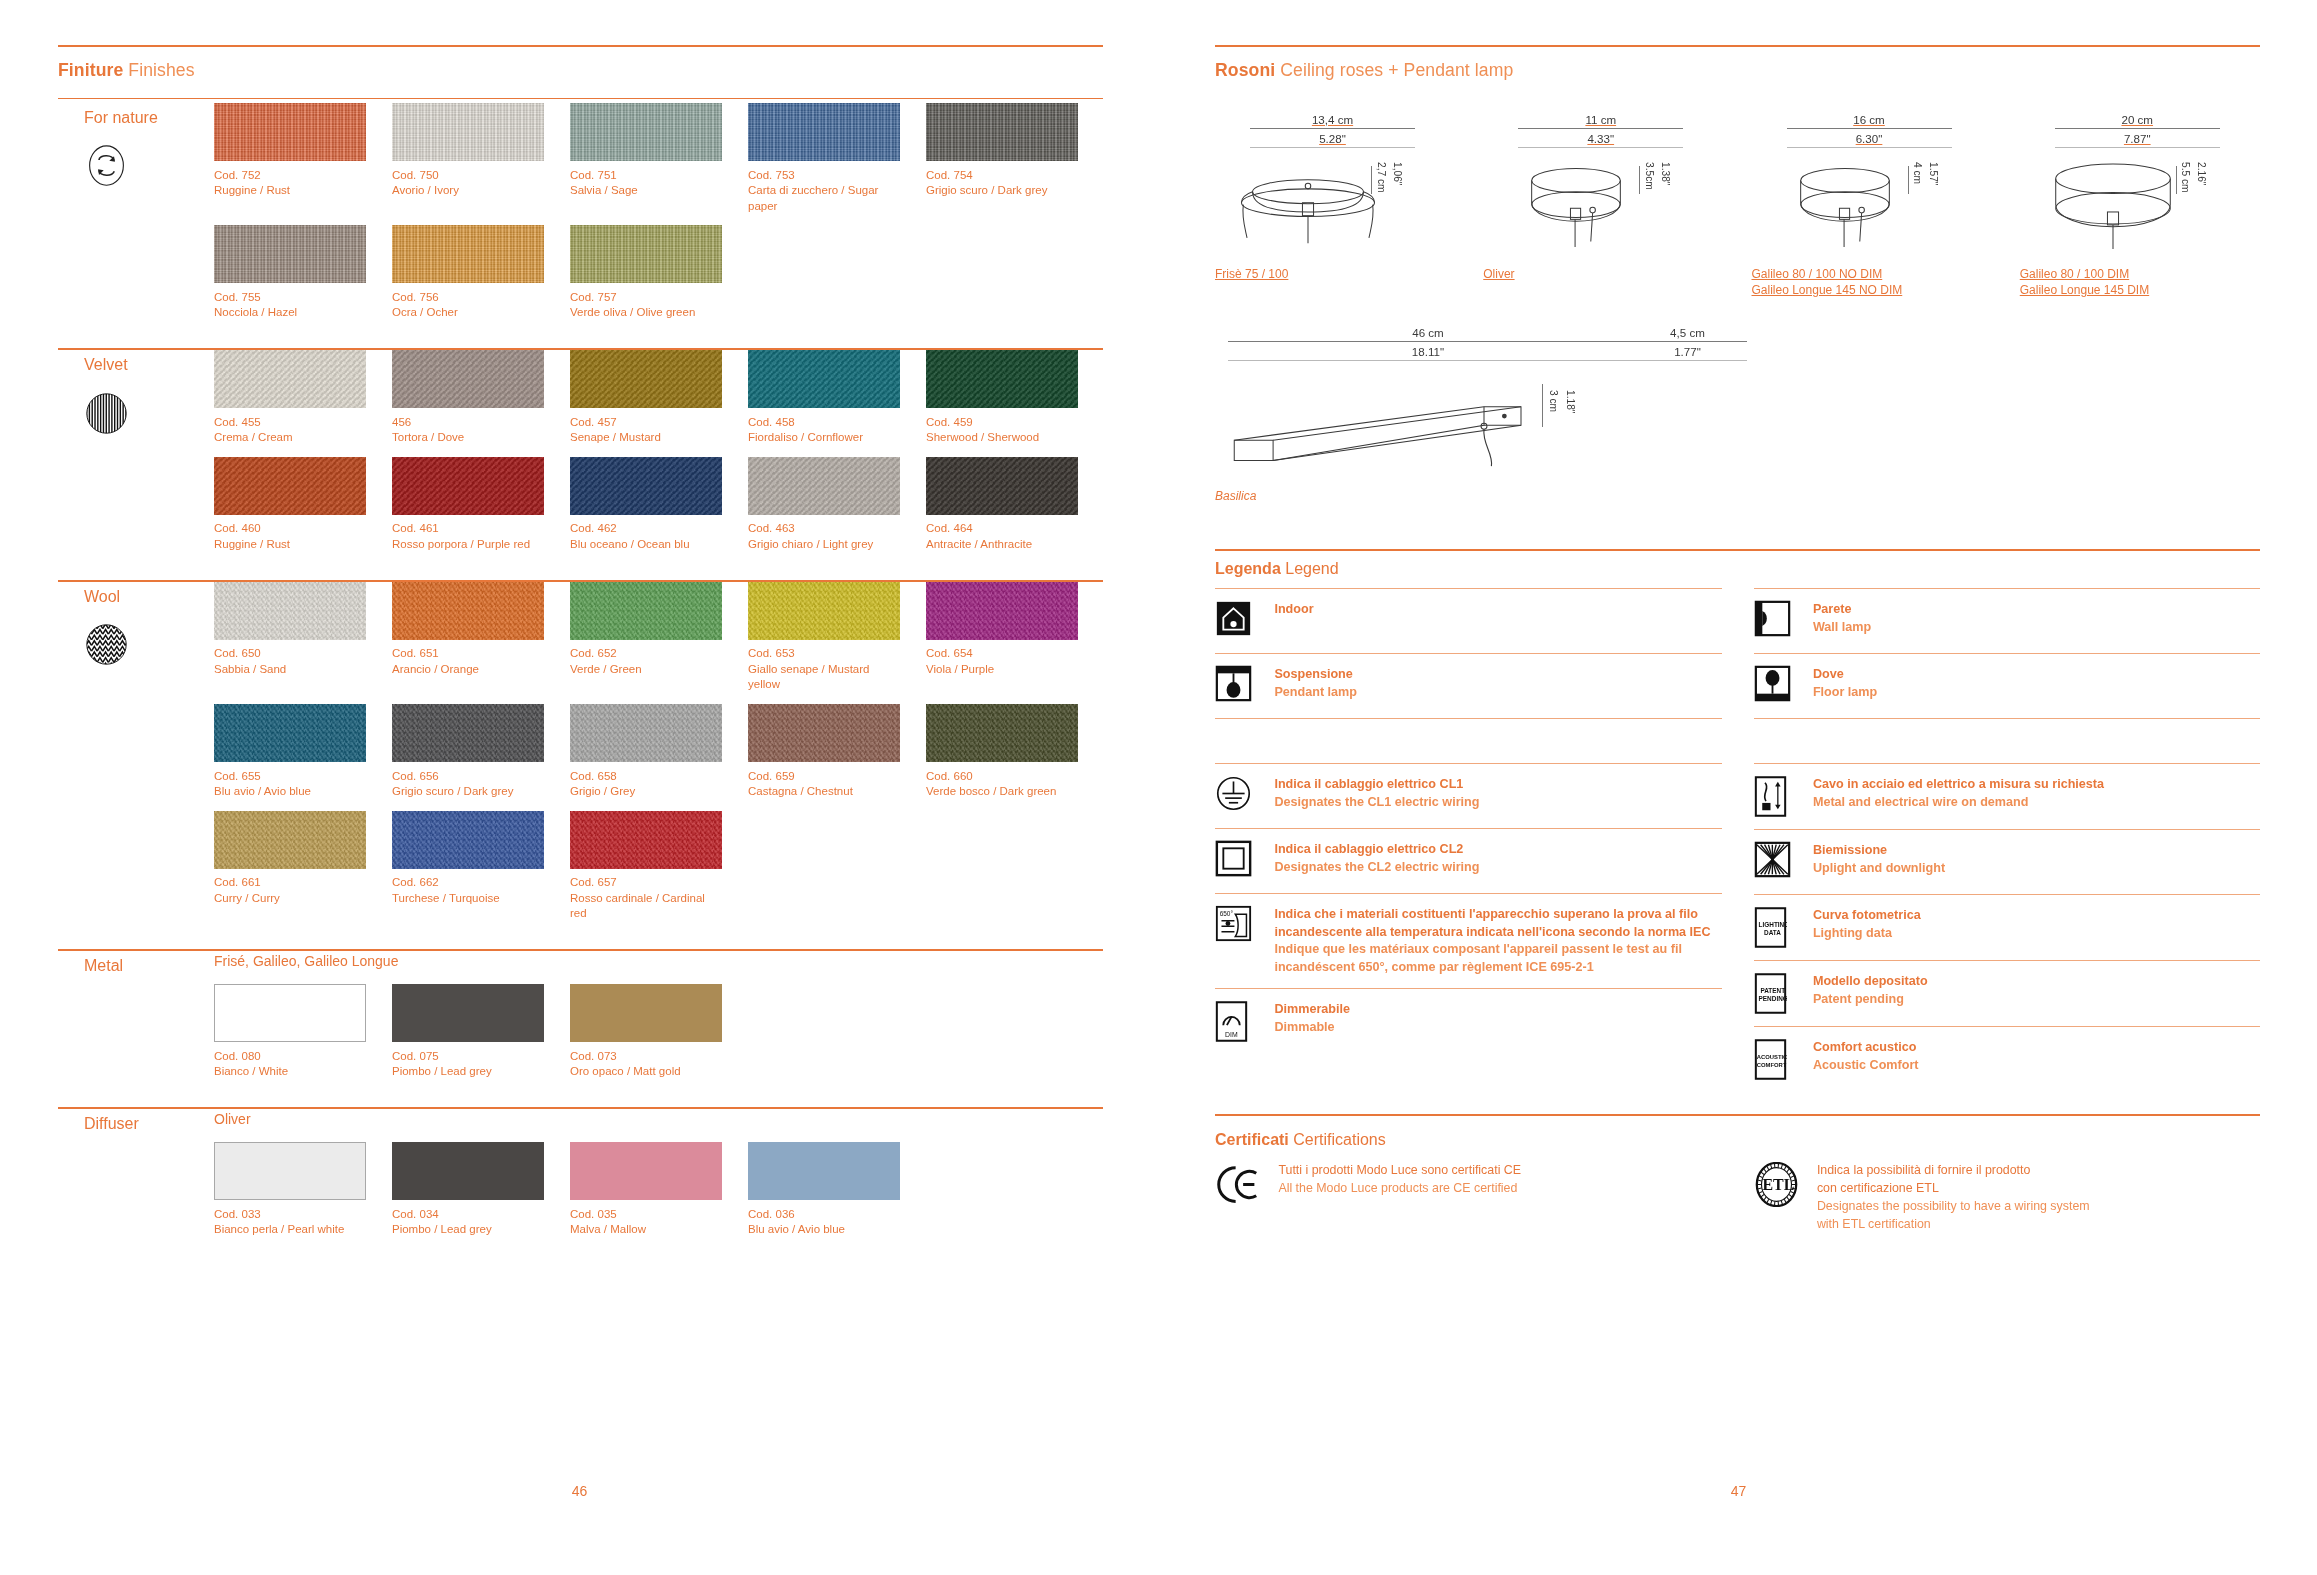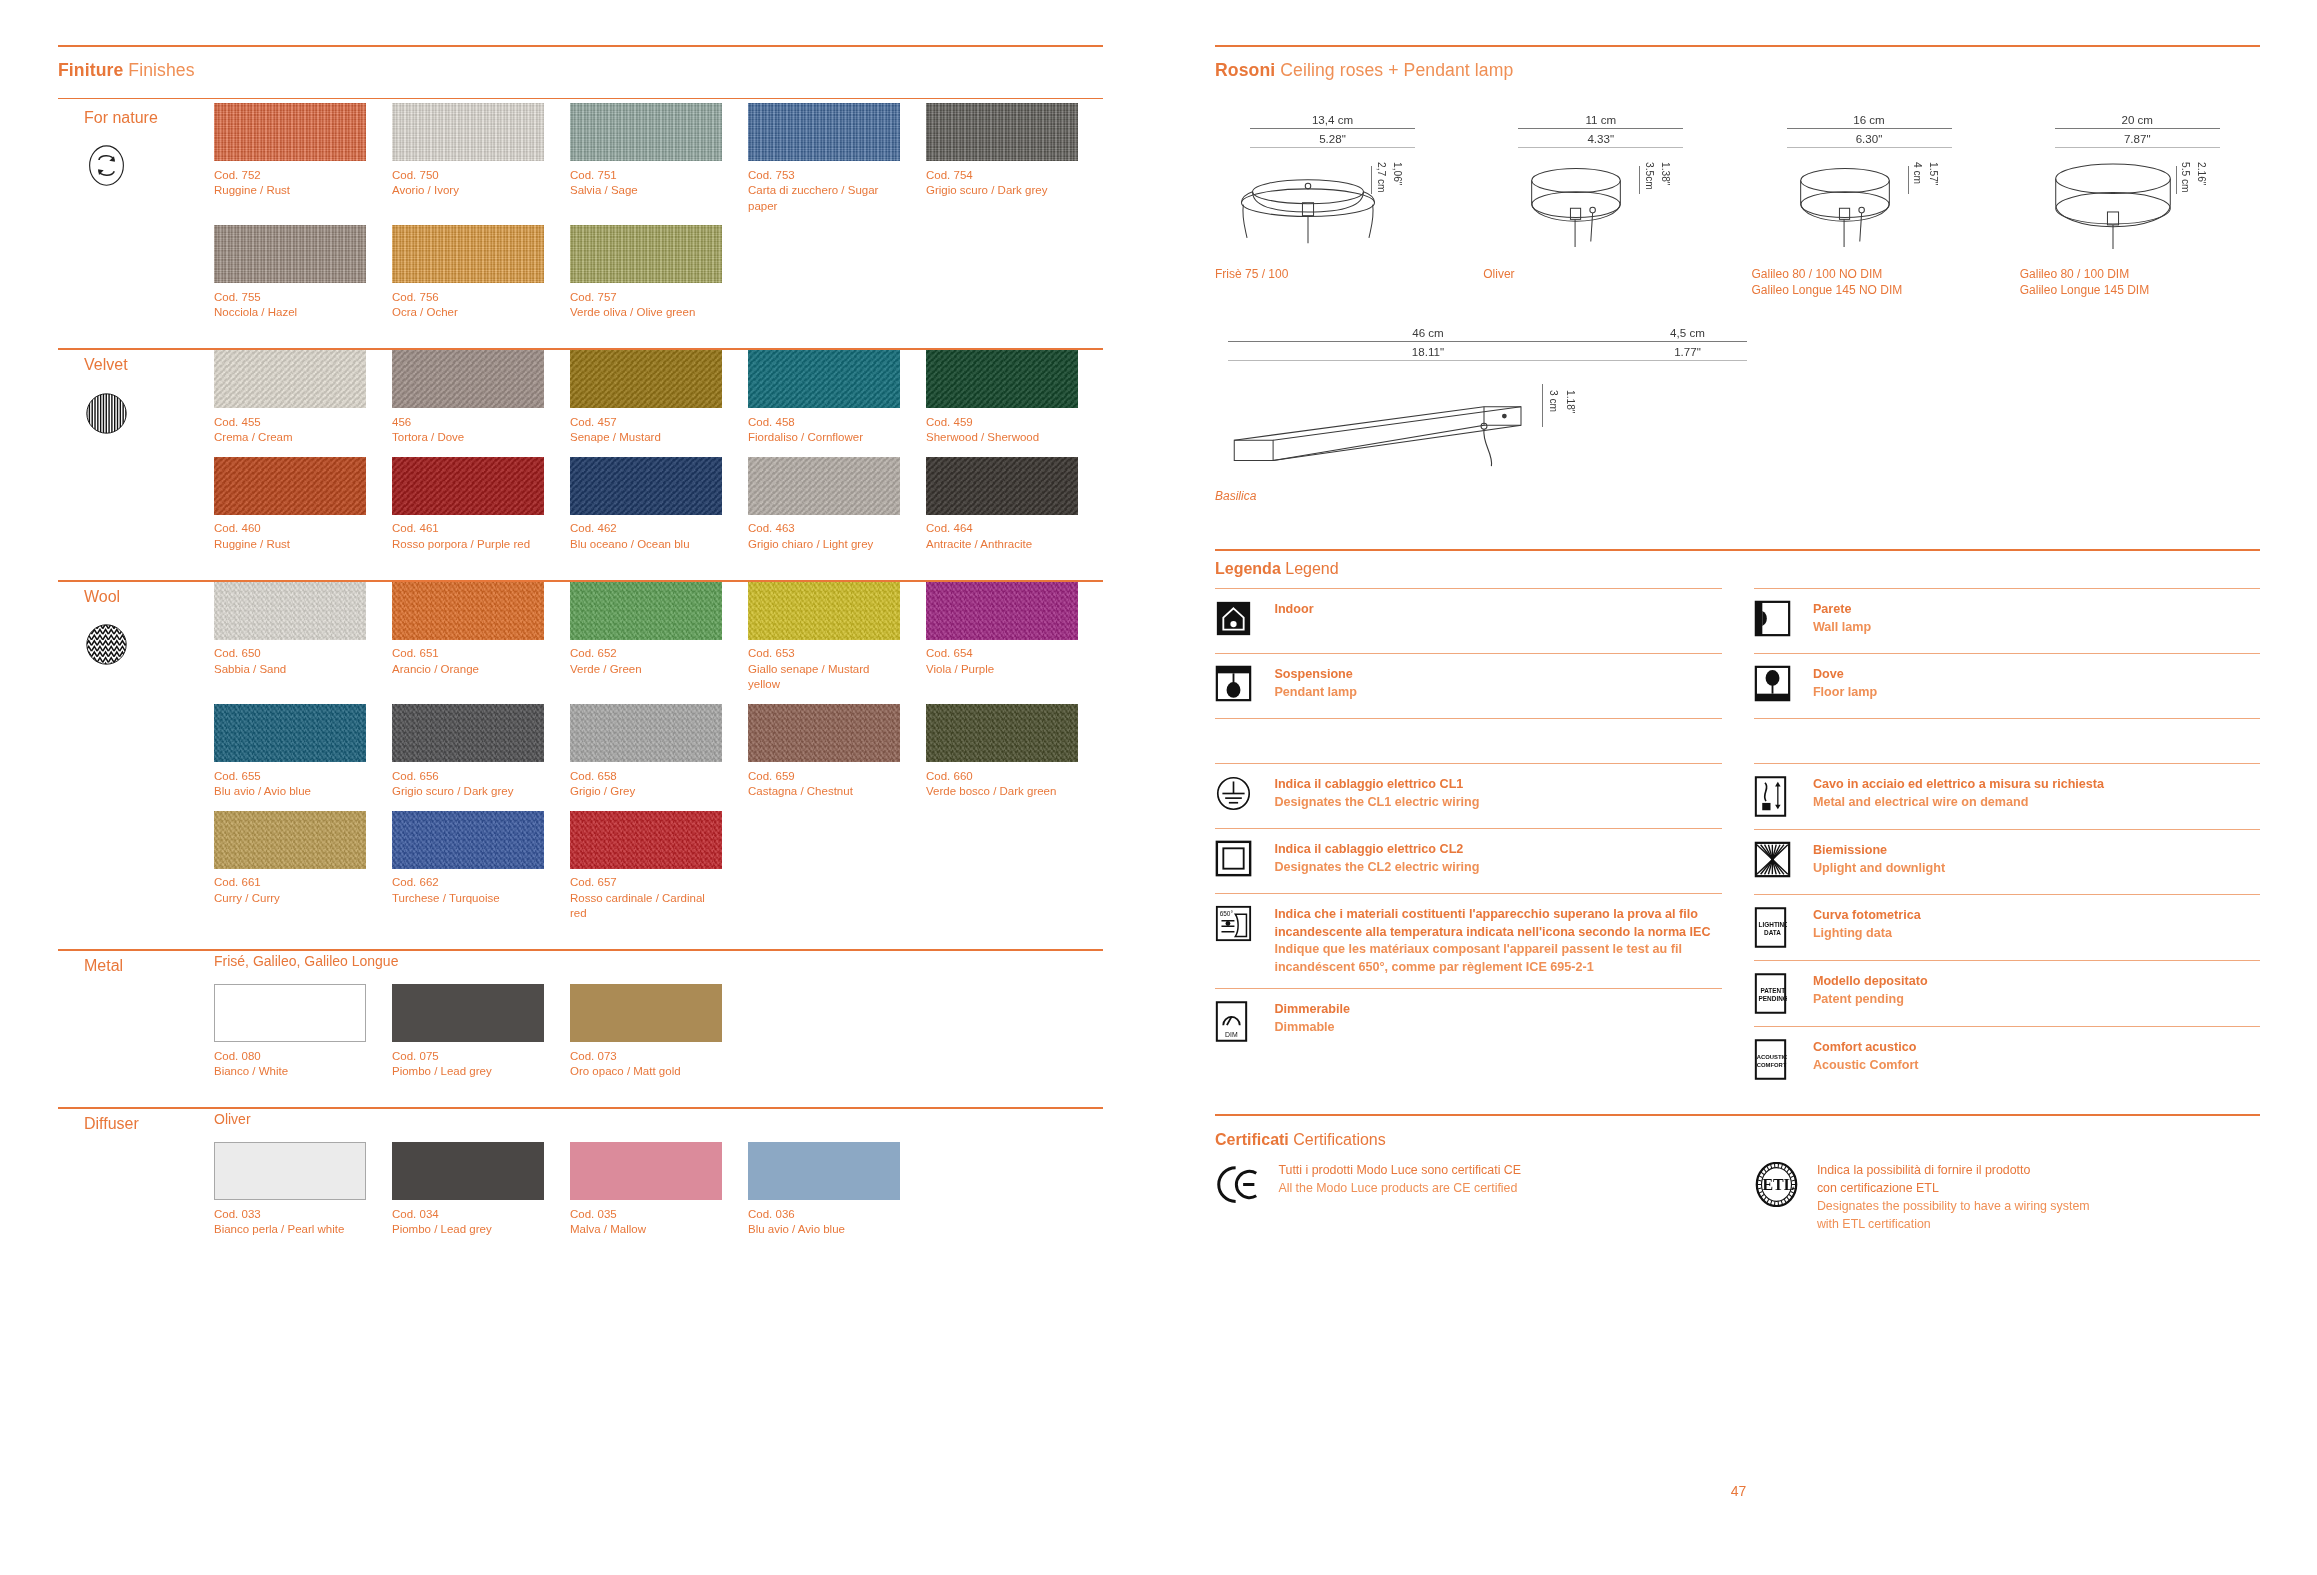--- a/index.html
+++ b/index.html
@@ -62,21 +62,21 @@
   .grp-sep { margin: 16.7px 0 0 0; }
 
   .sub-head { font-size: 14px; color:#e8773a; margin: 1.9px 0 15px 0; }
 
   .page-num { position:absolute; bottom: 76px; left: 0; width: 100%; text-align:center;
               font-size: 14px; color:#e8773a; }
 
   
   .right-page { width: 1159px; padding: 45px 58px 0 56px; position: relative; }
 
-  .dim-row { display:flex; gap: 28px; margin-top: 32px; }
+  .dim-row { display:flex; gap: 28px; margin-top: 32px; text-decoration: underline; }
   .dim-item { width: 267px; position: relative; }
   .dim-top { width: 165px; margin: 0 auto 0 35px; }
   .dim-num { font-size: 11.6px; color:#3a3a3a; text-align:center; line-height:1.25; }
   .dim-line { height:0.9px; background:#7a7a7a; margin: 0.9px 0 2.8px 0; }
   .dim-line2 { height:0.9px; background:#b9b9b9; margin: 0.9px 0 2.8px 0; }
   .drawing { height: 109px; position: relative; }
   .dim-label { font-size: 12px; color:#e8773a; line-height:1.35; margin-top: 5.6px; }
   .vlabel {
     position:absolute; font-size: 10.2px; color:#3a3a3a;
     writing-mode: vertical-rl; text-align:center; line-height:1.15;
@@ -526,20 +526,21 @@
         <div class="cap">Cod. 036</div>
         <div class="cap">Blu avio / Avio blue</div>
       </div>
               </div>
       </div>
     </div>
 
   </div>
       </div>
 
+    <div class="page-num">46</div>
   </div>
 
   <div class="right-page">
 
     <div class="rule"></div>
 
     <div class="section-title">
       <b>Rosoni</b>
       <span class="en">Ceiling roses + Pendant lamp</span>
     </div>

